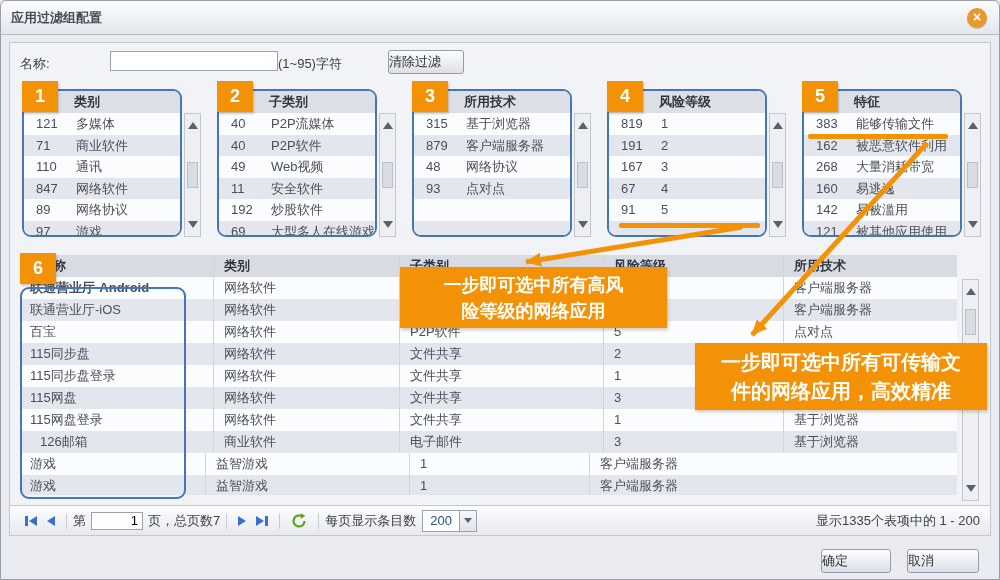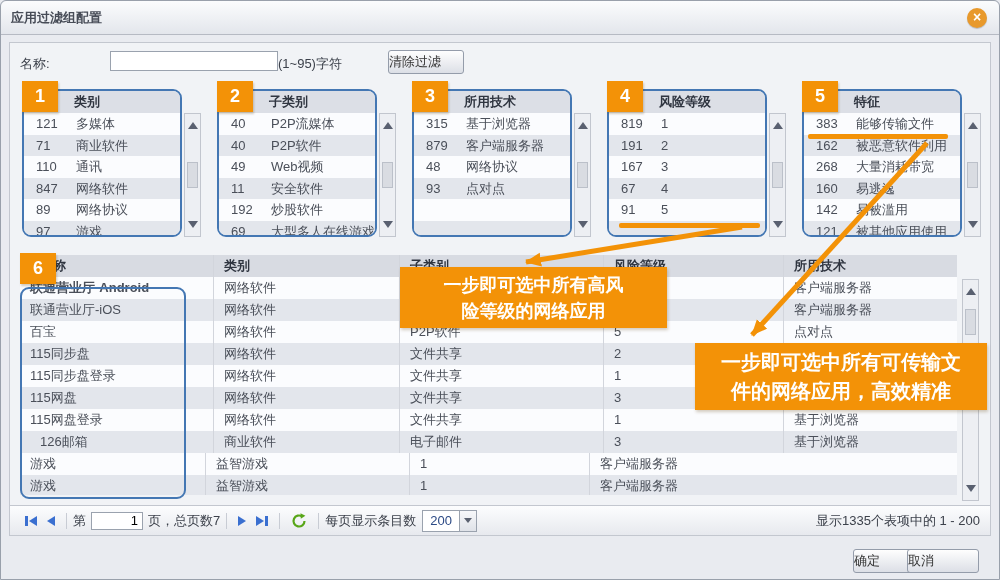--- a/index.html
+++ b/index.html
@@ -78,21 +78,21 @@
        padding:0 4px;margin:0 5px}
   .pp-select{display:flex;align-items:stretch;border:1px solid #9aa2ae;background:#fff;height:20px;
        margin-left:6px;cursor:pointer}
   .pp-val{padding:0 7px;line-height:20px;color:#2c4a85}
   .pp-arrow{width:16px;border-left:1px solid #9aa2ae;background:linear-gradient(#f7f8fa,#dfe2e8);
        display:flex;align-items:center;justify-content:center}
   .chev-sm{width:0;height:0;border-left:4px solid transparent;border-right:4px solid transparent;
        border-top:5px solid #5a6170}
   .range{margin-left:auto}
   
-  #ok-btn{position:absolute;left:852px;top:548px;width:70px;height:24px;line-height:22px}
+  #ok-btn{position:absolute;left:820px;top:548px;width:70px;height:24px;line-height:22px}
   #cancel-btn{position:absolute;left:906px;top:548px;width:72px;height:24px;line-height:22px}
 </style>
 </head>
 <body>
 
 <div class="titlebar">
   <span class="title">应用过滤组配置</span>
   <div class="close"><span>×</span></div>
 </div>
 

